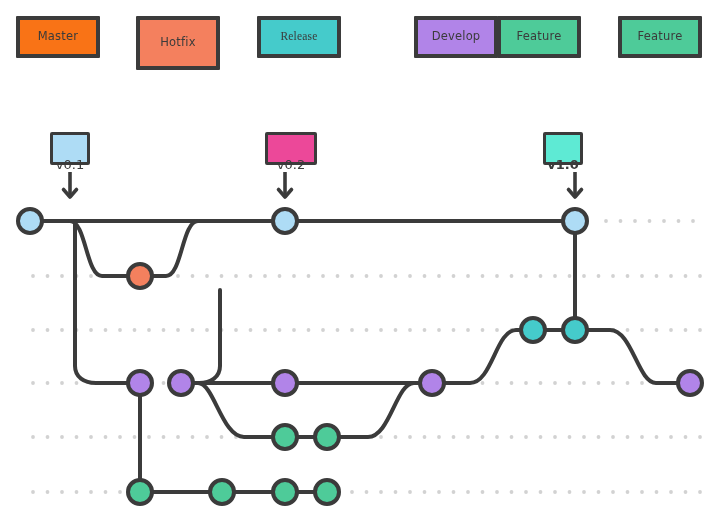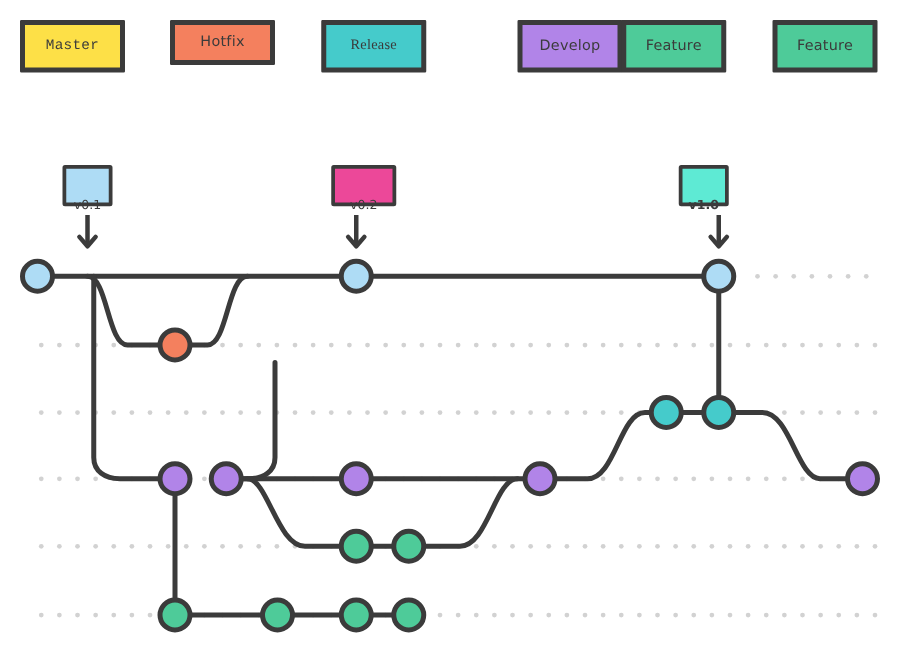--- a/index.html
+++ b/index.html
@@ -49,42 +49,42 @@
     position: absolute;
     box-sizing: border-box;
     border: 3.5px solid #3b3b3b;
     background: #aedcf5;
     display: flex;
     align-items: center;
     justify-content: center;
     border-radius: 2px;
   }
   .tag-label {
-    font-size: 10px;
+    font-size: 13px;
     color: #3b3b3b;
     line-height: 1;
     white-space: nowrap;
     margin-top: 32px;
   }
   svg.graph {
     position: absolute;
     left: 0;
     top: 0;
   }
 </style>
 </head>
 <body>
 
 <div id="root">
 
   <div class="legend">
-    <div class="legend-box" style="left: 16px; top: 16px; width: 84px; height: 42px; background: #fde047; border-color: rgb(59, 59, 59); font-family: Liberation Mono, monospace;">
+    <div class="legend-box" style="left: 16px; top: 16px; width: 84px; height: 42px; background: #f97316; border-color: rgb(59, 59, 59);">
       <span class="legend-label">Master</span>
     </div>
-    <div class="legend-box" style="left: 136px; top: 16px; width: 84px; height: 36px; background: rgb(244, 128, 94); border-color: rgb(59, 59, 59);">
+    <div class="legend-box" style="left: 136px; top: 16px; width: 84px; height: 54px; background: rgb(244, 128, 94); border-color: rgb(59, 59, 59);">
       <span class="legend-label">Hotfix</span>
     </div>
     <div class="legend-box" style="left: 257px; top: 16px; width: 84px; height: 42px; background: rgb(69, 203, 203); border-color: rgb(59, 59, 59); font-family: Liberation Serif, serif;">
       <span class="legend-label">Release</span>
     </div>
     <div class="legend-box" style="left: 377px; top: 16px; width: 84px; height: 42px; background: rgb(177, 132, 232); border-color: rgb(59, 59, 59); margin-left: 37px;">
       <span class="legend-label">Develop</span>
     </div>
     <div class="legend-box" style="left: 497px; top: 16px; width: 84px; height: 42px; background: rgb(78, 203, 153); border-color: rgb(59, 59, 59);">
       <span class="legend-label">Feature</span>

